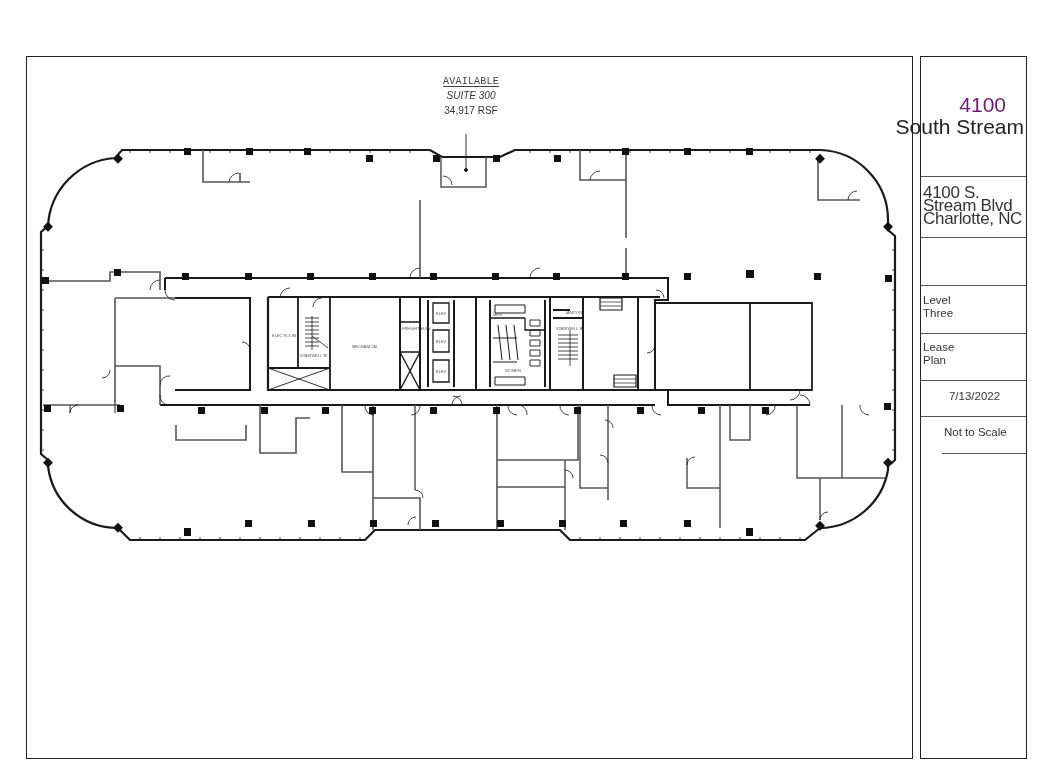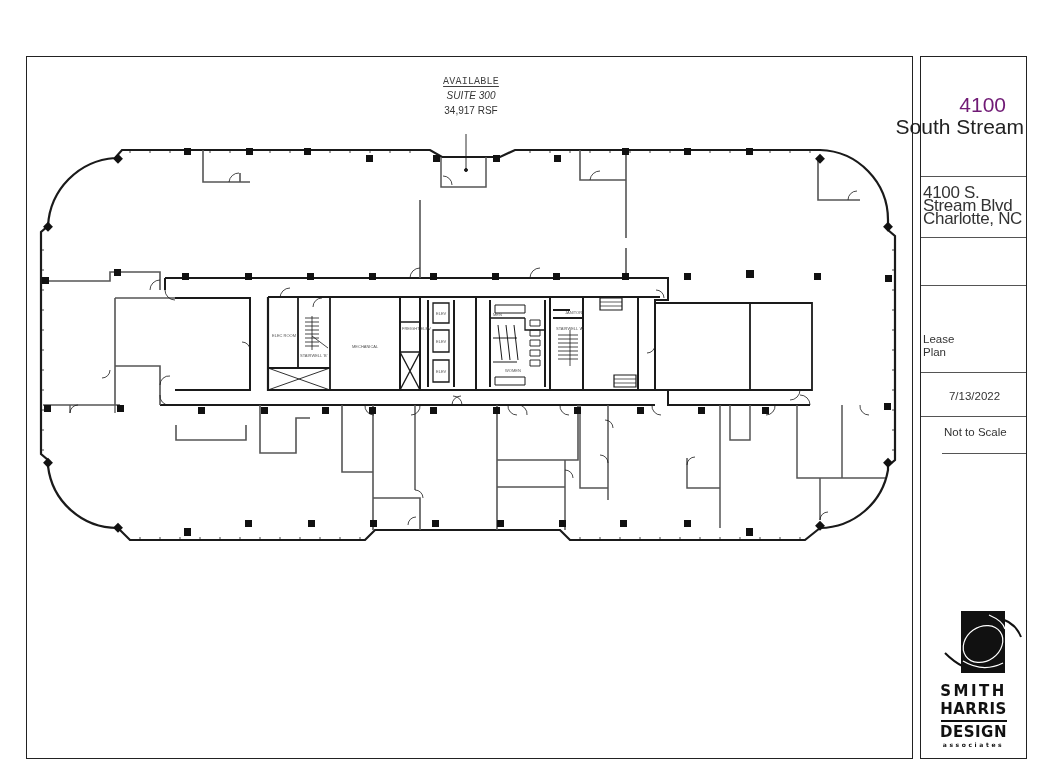--- a/index.html
+++ b/index.html
@@ -11,21 +11,21 @@
   .callout .suite{font-size:10px;margin-top:3px;color:#333;font-style:italic;}
   .callout .rsf{font-size:10px;margin-top:4px;color:#333;}
   .tb{position:absolute;left:920px;top:56px;width:107px;height:703px;border:1.5px solid #222;box-sizing:border-box;}
   .tb-cell{position:absolute;left:0;right:0;border-bottom:1.2px solid #555;box-sizing:border-box;}
   .tb-title{top:0;height:120px;}
   .tb-title .l1{position:absolute;right:20px;top:36px;font-size:21px;color:#701a75;white-space:nowrap;}
   .tb-title .l2{position:absolute;right:2px;top:58px;font-size:21px;color:#222;white-space:nowrap;margin-left:8px;}
   .tb-addr{top:120px;height:61px;font-size:17px;padding:9px 0 0 2px;line-height:13px;color:#333;letter-spacing:-0.3px;}
   .tb-blank{top:181px;height:48px;}
   .tb-level{top:229px;height:48px;font-size:11.5px;padding:8px 0 0 2px;line-height:13px;color:#333;}
-  .tb-plan{top:269px;height:47px;font-size:11.5px;padding:7px 0 0 2px;line-height:13px;color:#333;}
+  .tb-plan{top:277px;height:47px;font-size:11.5px;padding:7px 0 0 2px;line-height:13px;color:#333;}
   .tb-date{top:324px;height:36px;font-size:11.5px;padding:9px 0 0 2px;color:#333;text-align:center;}
   .tb-scale{top:360px;height:37px;font-size:11.5px;padding:9px 0 0 2px;color:#333;margin-left:21px;}
   .tb-cbre{top:397px;height:148px;}
   .cbre-logo{position:absolute;left:10px;top:58px;font-family:"DejaVu Sans",sans-serif;font-weight:bold;font-size:27px;letter-spacing:-1px;color:#111;transform:scaleY(0.95);}
   .tb-shd{top:545px;height:158px;border-bottom:none;}
   .shd-mark{position:absolute;left:22px;top:9px;}
   .shd-text{position:absolute;left:0;right:0;top:80px;text-align:center;font-family:"DejaVu Sans",sans-serif;font-weight:bold;color:#111;}
   .shd-text .a{font-size:15px;letter-spacing:2.5px;line-height:18px;}
   .shd-text .b{font-size:15px;letter-spacing:0.5px;line-height:18px;}
   .shd-text .rule{width:66px;height:1.5px;background:#111;margin:2px auto 2px;}
@@ -234,36 +234,23 @@
 <div class="tb">
   <div class="tb-cell tb-title">
     <div class="l1">4100</div>
     <div class="l2">South Stream</div>
   </div>
   <div class="tb-cell tb-addr">
     <div>4100 S. Stream Blvd</div>
     <div>Charlotte, NC</div>
   </div>
   <div class="tb-cell tb-blank"></div>
+  <div class="tb-cell tb-level">
+    <div>Level</div>
+    <div>Three</div>
+  </div>
   <div class="tb-cell tb-plan">
     <div>Lease</div>
     <div>Plan</div>
   </div>
   <div class="tb-cell tb-date">7/13/2022</div>
   <div class="tb-cell tb-scale">Not to Scale</div>
-  <div class="tb-cell tb-shd">
-    <svg class="shd-mark" width="80" height="64" viewBox="0 0 80 64">
-      <rect x="18" y="0" width="44" height="62" fill="#111"></rect>
-      <ellipse cx="40" cy="33" rx="21" ry="17" fill="none" stroke="#fff" stroke-width="1.2" transform="rotate(-35 40 33)"></ellipse>
-      <path d="M2,42 Q30,70 60,54" fill="none" stroke="#111" stroke-width="2"></path>
-      <path d="M52,6 Q72,10 78,26" fill="none" stroke="#111" stroke-width="2"></path>
-      <path d="M20,50 Q40,62 60,52" fill="none" stroke="#fff" stroke-width="1.2"></path>
-      <path d="M46,4 Q60,10 62,18" fill="none" stroke="#fff" stroke-width="1.2"></path>
-    </svg>
-    <div class="shd-text">
-      <div class="a">SMITH</div>
-      <div class="b">HARRIS</div>
-      <div class="rule"></div>
-      <div class="c">DESIGN</div>
-      <div class="d">associates</div>
-    </div>
-  </div>
 </div>
 
 </body></html>

